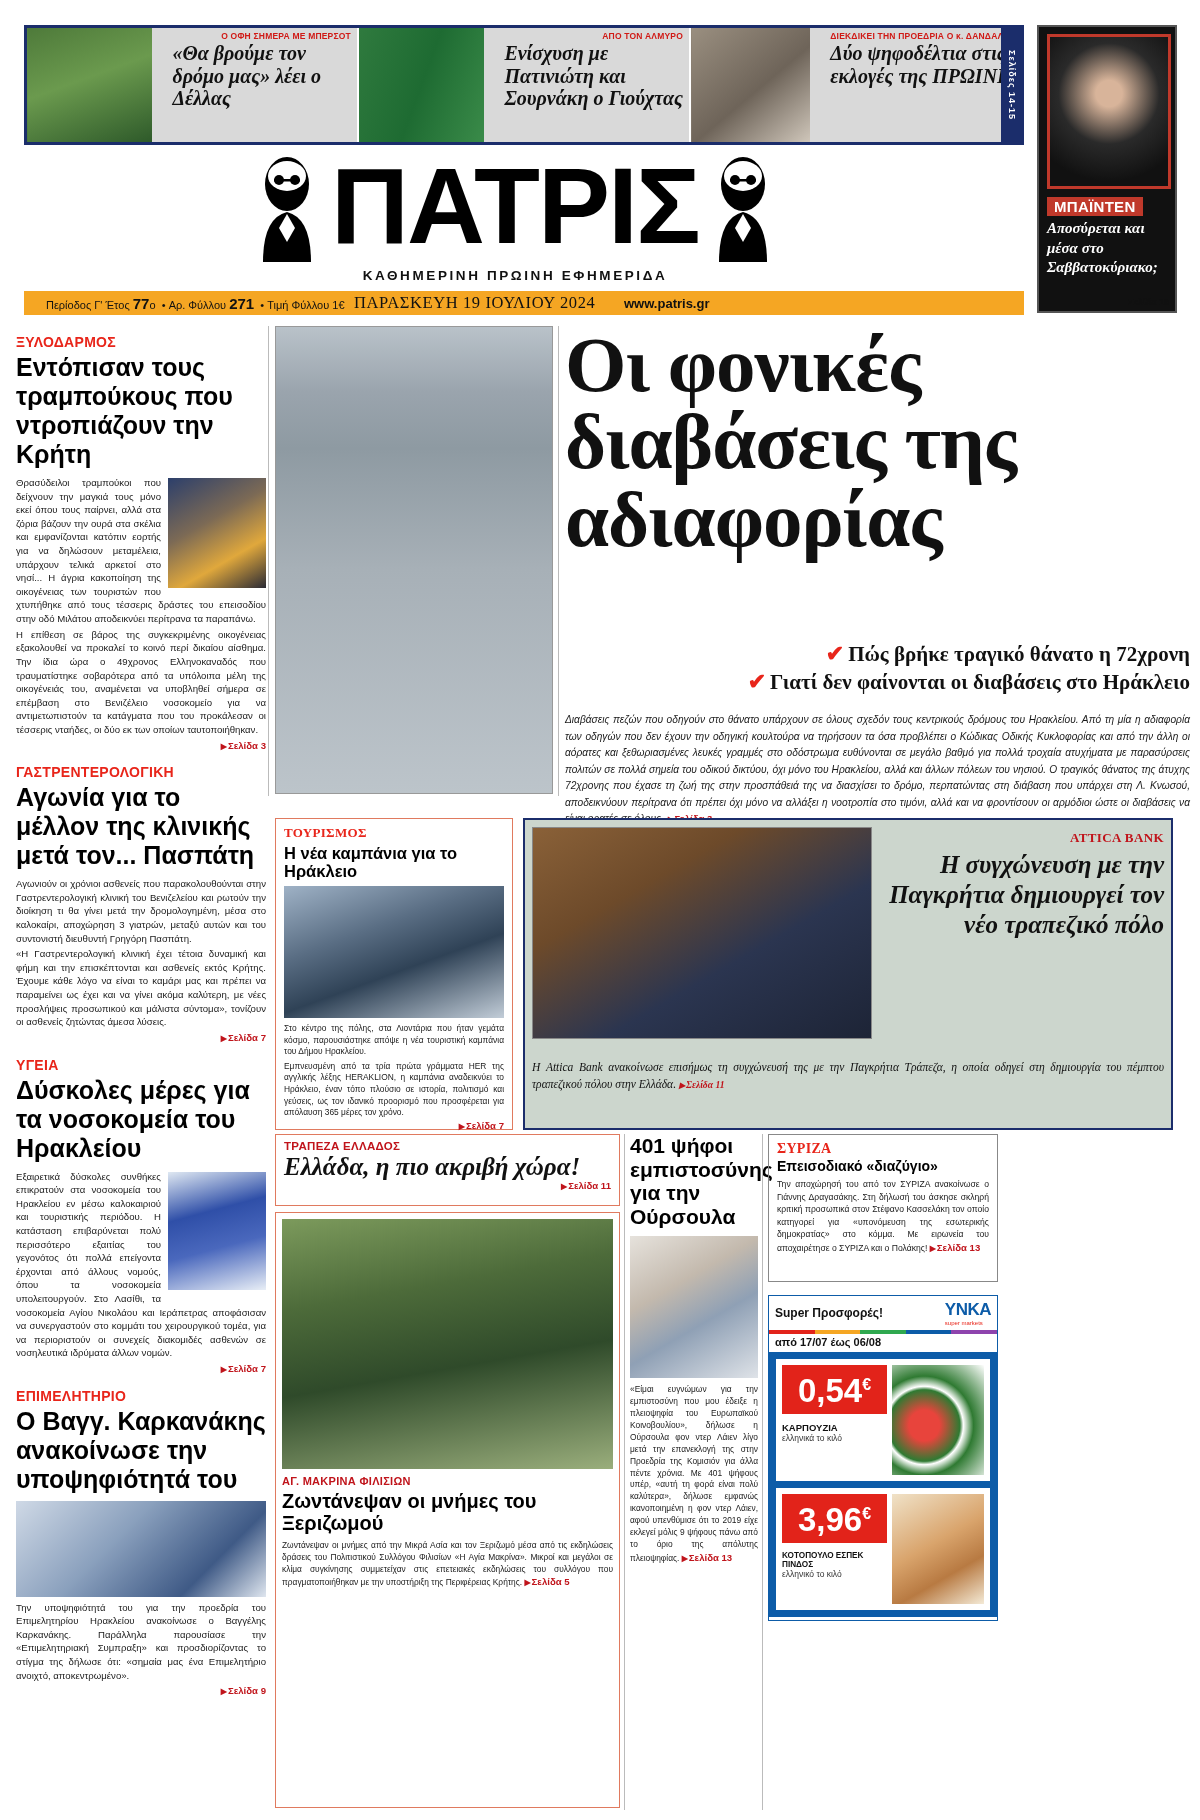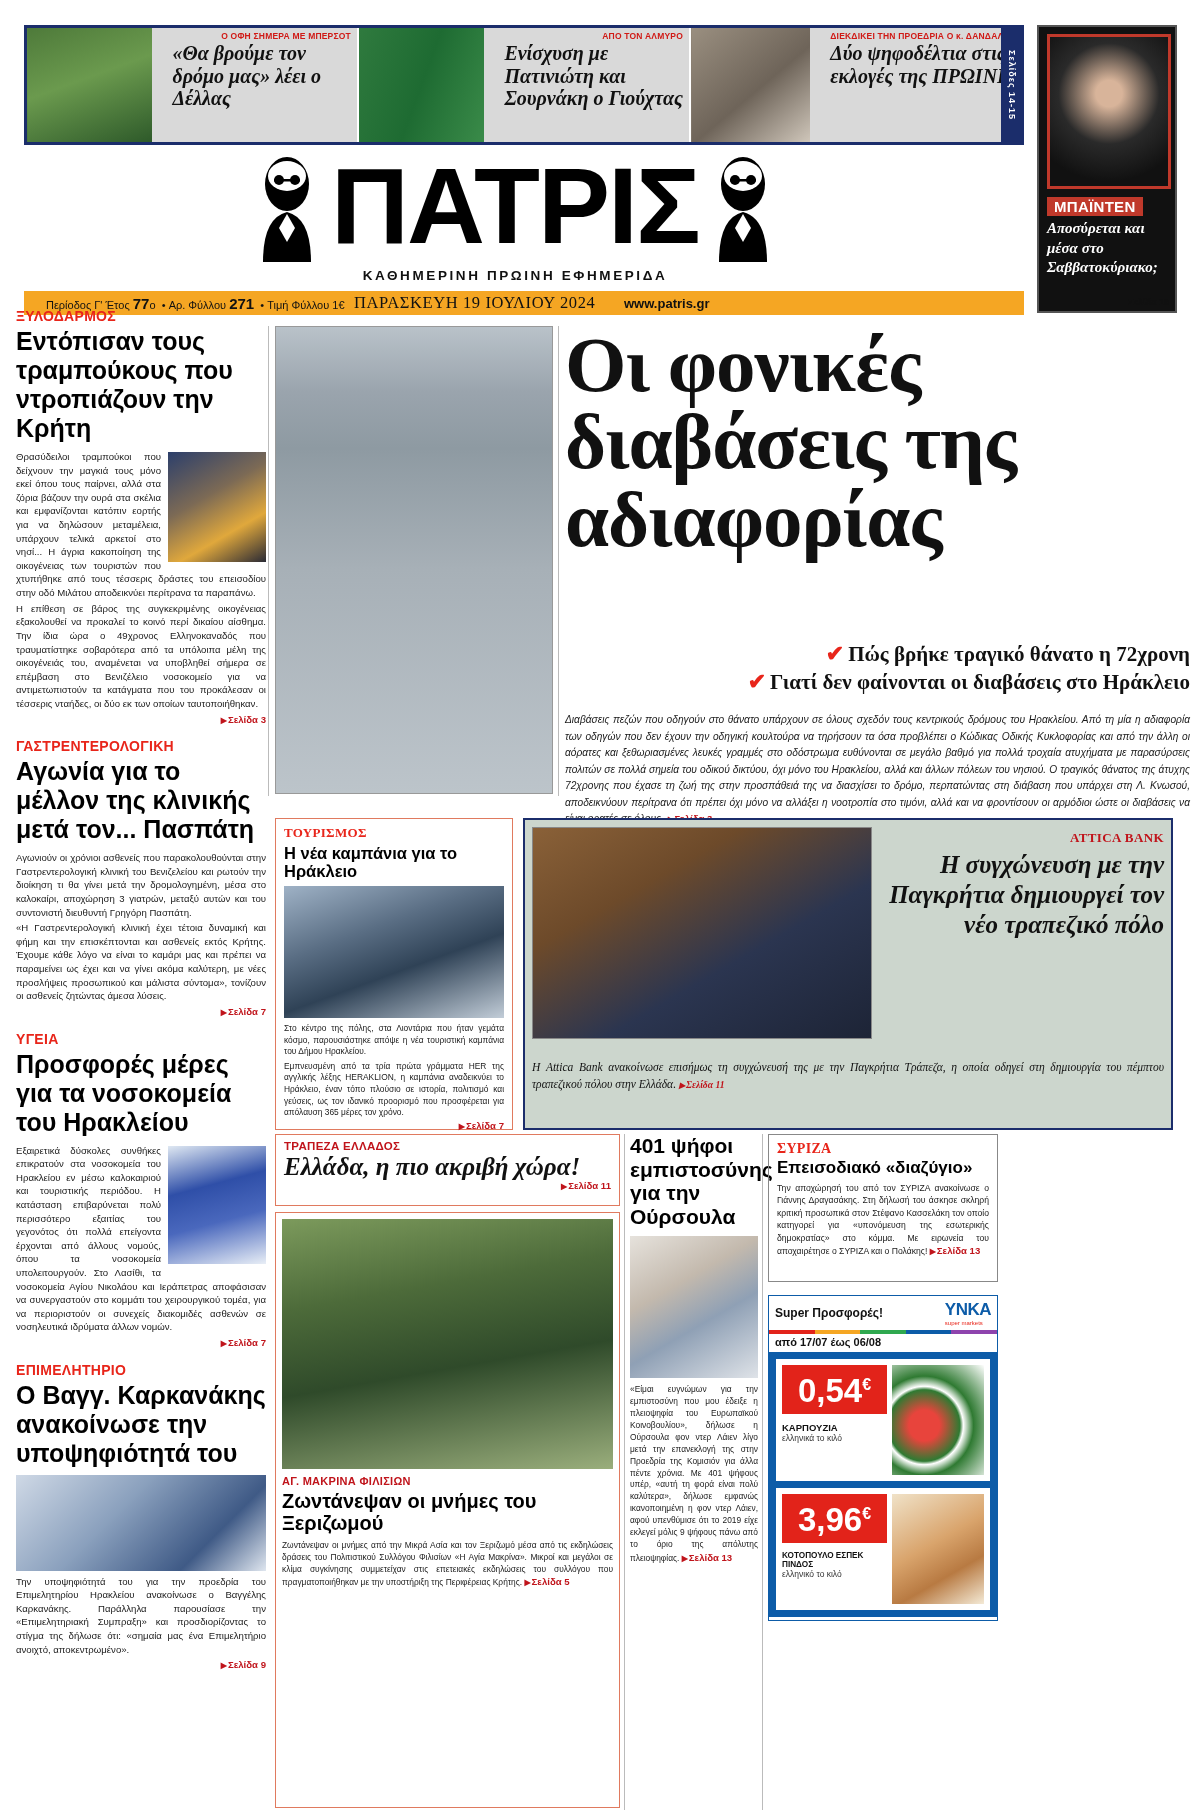--- a/index.html
+++ b/index.html
@@ -75,21 +75,21 @@
   .db-left b { font-size:15px; }
   .db-mid {
     font-family:"Liberation Serif", serif; font-size:16.5px; letter-spacing:.6px;
     color:#111; position:absolute; left:330px;
   }
   .db-right {
     font-size:13px; font-weight:bold; color:#111; position:absolute; left:600px;
   }
 
   
-  .leftcol { position:absolute; left:16px; top:308px; width:250px; }
+  .leftcol { position:absolute; left:16px; top:334px; width:250px; }
   .kicker { color:#e8251a; font-size:15px; font-weight:bold; letter-spacing:.3px; margin-bottom:3px;
             font-family:"Liberation Serif", serif; }
   .kicker.sans { font-family:"Liberation Sans", sans-serif; font-size:14px; }
   .lheadline { font-size:25px; font-weight:bold; line-height:1.16; color:#000; margin-bottom:7px; }
   .body-txt { font-size:9.6px; line-height:1.42; color:#1a1a1a; text-align:justify; }
   .body-txt p { margin-bottom:2px; }
   .pg { color:#c0141b; font-weight:bold; font-size:9.6px; white-space:nowrap; }
   .pg:before { content:"\25B6"; font-size:8px; margin-right:1px; }
   .wrapimg { float:right; width:98px; height:110px; margin:2px 0 3px 7px; }
   .photo { background-size:cover; background-position:center; }
@@ -152,21 +152,21 @@
   .oursbox { position:absolute; left:630px; top:1134px; width:128px; height:676px; }
   .ou-head { font-size:21px; font-weight:bold; line-height:1.12; color:#000; }
   .ou-photo { width:100%; height:142px; margin-top:8px; }
   .ou-txt { font-size:8.4px; line-height:1.42; text-align:justify; margin-top:6px; color:#1a1a1a; }
 
   
   .syrbox { position:absolute; left:768px; top:1134px; width:230px; height:148px;
             border:1.5px solid #888; padding:6px 8px; }
   .sy-kicker { color:#e8251a; font-size:14px; font-weight:bold; letter-spacing:.3px;
                font-family:"Liberation Serif", serif; }
-  .sy-head { font-size:17px; font-weight:bold; color:#000; line-height:1.1; margin:2px 0 4px; }
+  .sy-head { font-size:14px; font-weight:bold; color:#000; line-height:1.1; margin:2px 0 4px; }
   .sy-txt { font-size:8.6px; line-height:1.45; text-align:justify; color:#1a1a1a; }
 
   
   .adbox { position:absolute; left:768px; top:1295px; width:230px; height:326px;
            border:1.5px solid #0d5ca8; background:#fff; }
   .ad-head { height:34px; display:flex; align-items:center; justify-content:space-between;
              padding:0 6px; }
   .ad-offer { font-size:12px; font-weight:bold; color:#111; }
   .ad-logo { font-size:17px; font-weight:bold; color:#0d5ca8; letter-spacing:-.5px; }
   .ad-logo small { display:block; font-size:6px; color:#e8251a; letter-spacing:0; font-weight:normal; }
@@ -280,21 +280,21 @@
       <div class="lheadline">Αγωνία για το μέλλον της κλινικής μετά τον... Πασπάτη</div>
       <div class="body-txt">
         <p>Αγωνιούν οι χρόνιοι ασθενείς που παρακολουθούνται στην Γαστρεντερολογική κλινική του Βενιζελείου και ρωτούν την διοίκηση τι θα γίνει μετά την δρομολογημένη, μέσα στο καλοκαίρι, αποχώρηση 3 γιατρών, μεταξύ αυτών και του συντονιστή διευθυντή Γρηγόρη Πασπάτη.</p>
         <p>«Η Γαστρεντερολογική κλινική έχει τέτοια δυναμική και φήμη και την επισκέπτονται και ασθενείς εκτός Κρήτης. Έχουμε κάθε λόγο να είναι το καμάρι μας και πρέπει να παραμείνει ως έχει και να γίνει ακόμα καλύτερη, με νέες προσλήψεις προσωπικού και μάλιστα σύντομα», τονίζουν οι ασθενείς ζητώντας άμεσα λύσεις.</p>
         <div style="text-align:right;"><span class="pg">Σελίδα 7</span></div>
       </div>
     </div>
 
     <div style="margin-top:12px;">
       <div class="kicker sans">ΥΓΕΙΑ</div>
-      <div class="lheadline">Προσφορές μέρες για τα νοσοκομεία του Ηρακλείου</div>
+      <div class="lheadline">Δύσκολες μέρες για τα νοσοκομεία του Ηρακλείου</div>
       <div class="body-txt">
         <div class="wrapimg photo" style="height:118px;background-image:linear-gradient(165deg,#dfe8f2,#2f4fa8 35%,#4a68bd 62%,#e8eef6);"></div>
         <p>Εξαιρετικά δύσκολες συνθήκες επικρατούν στα νοσοκομεία του Ηρακλείου εν μέσω καλοκαιριού και τουριστικής περιόδου. Η κατάσταση επιβαρύνεται πολύ περισσότερο εξαιτίας του γεγονότος ότι πολλά επείγοντα έρχονται από άλλους νομούς, όπου τα νοσοκομεία υπολειτουργούν. Στο Λασίθι, τα νοσοκομεία Αγίου Νικολάου και Ιεράπετρας αποφάσισαν να συνεργαστούν στο κομμάτι του χειρουργικού τομέα, για να περιοριστούν οι συνεχείς διακομιδές ασθενών σε νοσηλευτικά ιδρύματα άλλων νομών.</p>
         <div style="text-align:right;"><span class="pg">Σελίδα 7</span></div>
       </div>
     </div>
 
     <div style="margin-top:12px;">
       <div class="kicker sans">ΕΠΙΜΕΛΗΤΗΡΙΟ</div>
       <div class="lheadline">Ο Βαγγ. Καρκανάκης ανακοίνωσε την υποψηφιότητά του</div>

